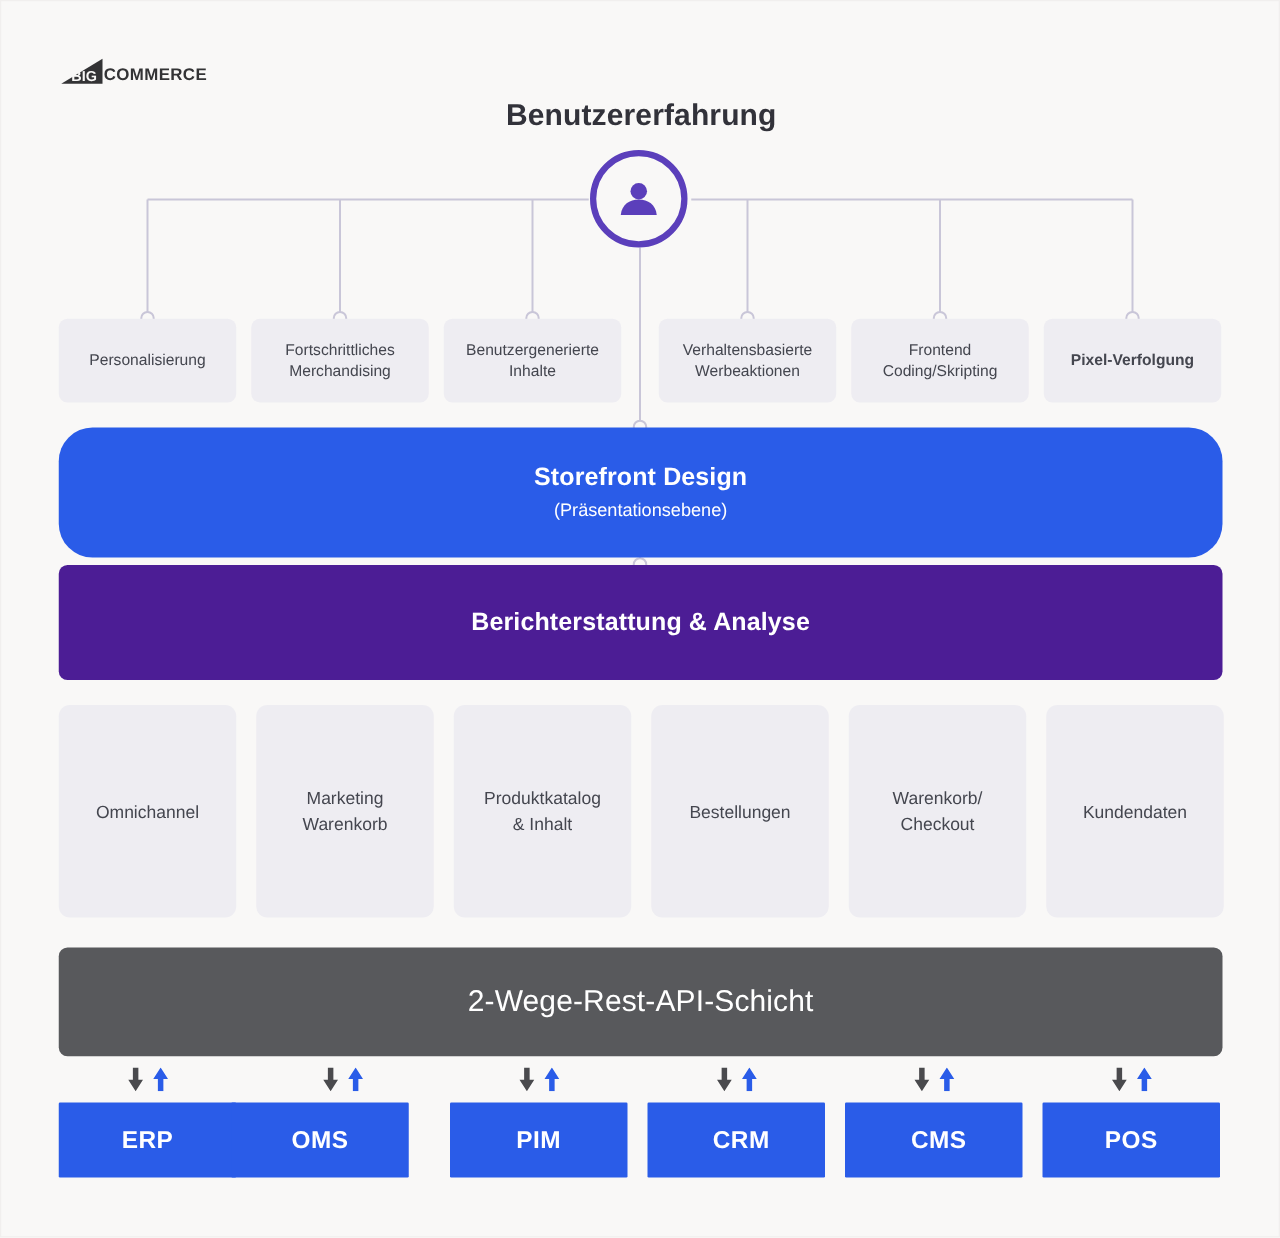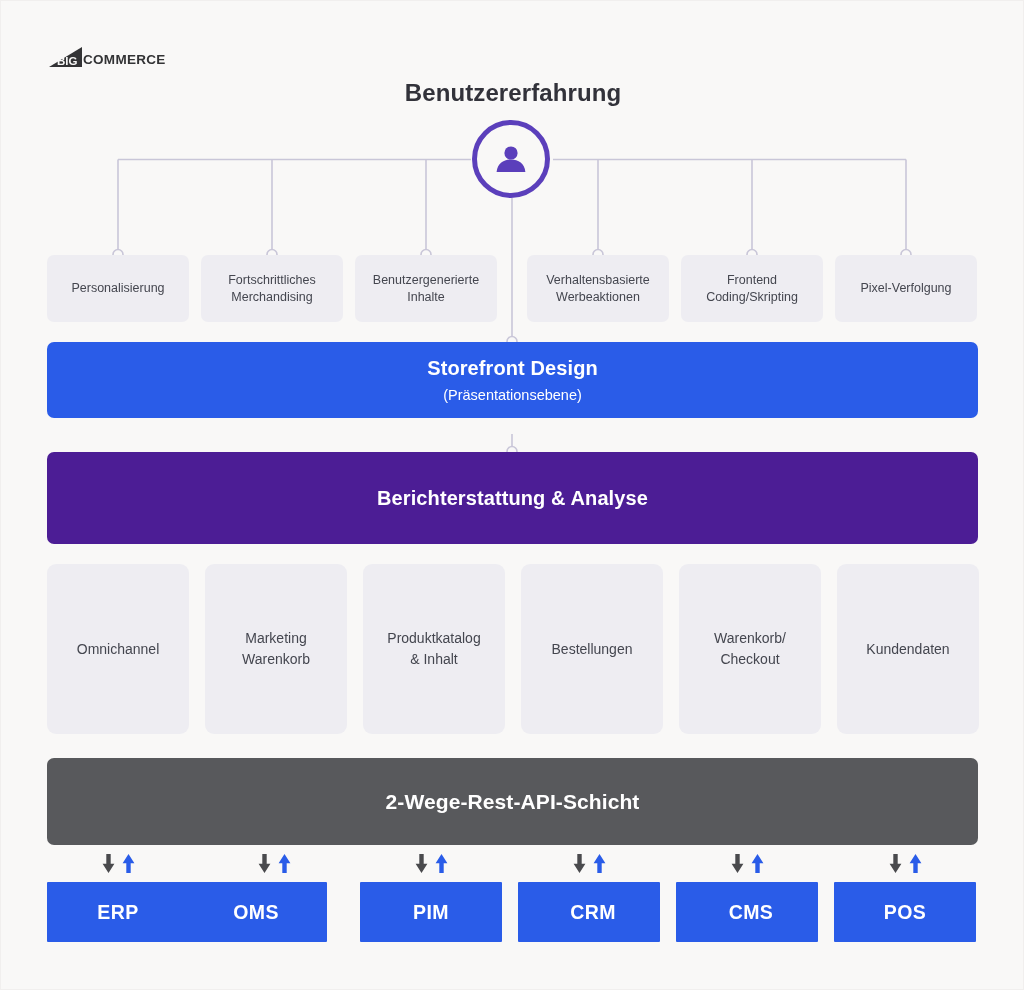--- a/index.html
+++ b/index.html
@@ -124,22 +124,23 @@
     border-radius: 7px;
     display: flex;
     flex-direction: column;
     align-items: center;
     justify-content: center;
     color: #ffffff;
     box-sizing: border-box;
   }
   #bar-storefront {
     top: 341px;
-    height: 76px;
+    height: 104px;
     background: #2a5ce8;
+    border-radius: 27px;
   }
   #bar-storefront .bar-title {
     font-size: 20px;
     font-weight: bold;
     letter-spacing: 0.1px;
   }
   #bar-storefront .bar-sub {
     font-size: 14.5px;
     margin-top: 7px;
   }
@@ -152,22 +153,22 @@
     font-size: 20px;
     font-weight: bold;
     letter-spacing: 0.1px;
   }
   #bar-api {
     top: 757px;
     height: 87px;
     background: #58595c;
   }
   #bar-api .bar-title {
-    font-size: 21px;
-    font-weight: bold;
+    font-size: 24px;
+    font-weight: normal;
     letter-spacing: 0.1px;
   }
 
   
   .sysbox {
     position: absolute;
     top: 881px;
     height: 60px;
     background: #2a5ce8;
     border-radius: 1px;
@@ -270,21 +271,21 @@
       <span>Verhaltensbasierte</span><br>
       <span>Werbeaktionen</span>
     </span>
   </div>
   <div class="chip chip-top" style="left:680px;width:142px;">
     <span>
       <span>Frontend</span><br>
       <span>Coding/Skripting</span>
     </span>
   </div>
-  <div class="chip chip-top" style="left:834px;width:142px;">
+  <div class="chip chip-top" style="left:834px;width:142px;font-weight:bold;">
     <span>Pixel-Verfolgung</span>
   </div>
 
   <div class="bar" id="bar-storefront">
     <div class="bar-title">Storefront Design</div>
     <div class="bar-sub">(Präsentationsebene)</div>
   </div>
 
   <div class="bar" id="bar-reporting">
     <div class="bar-title">Berichterstattung &amp; Analyse</div>

